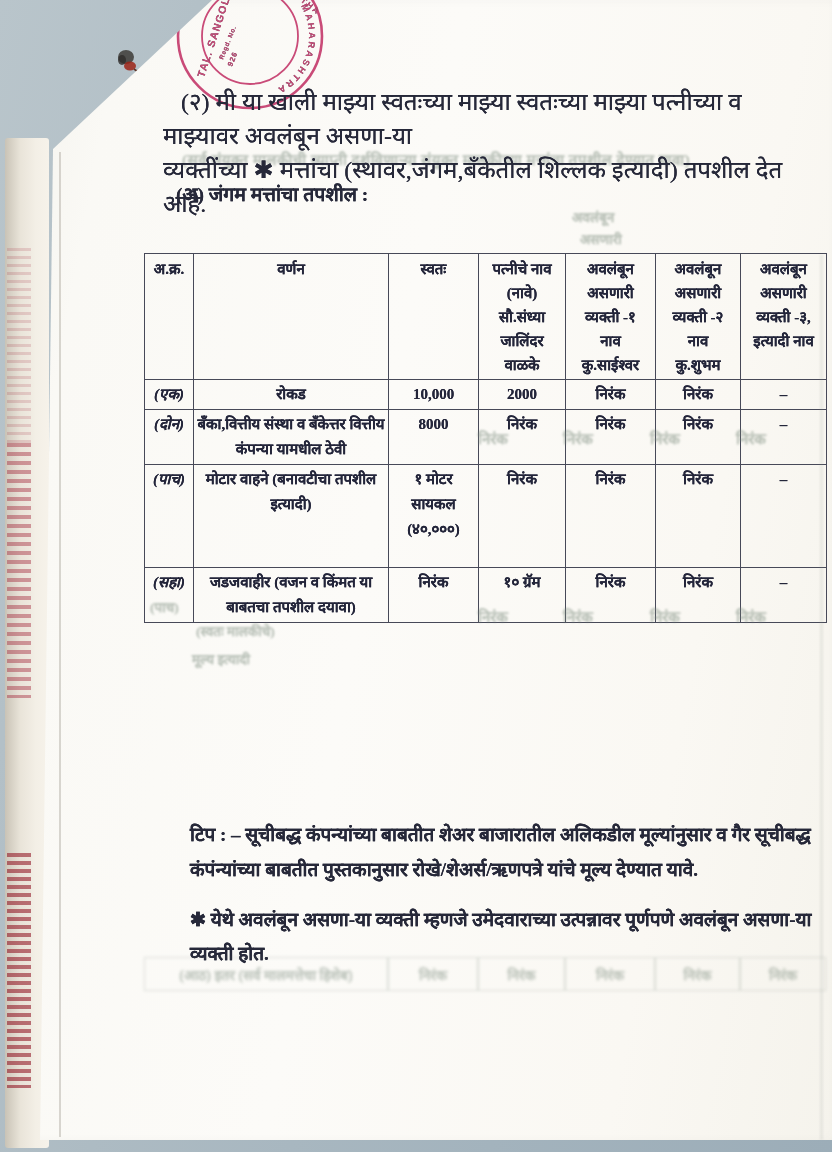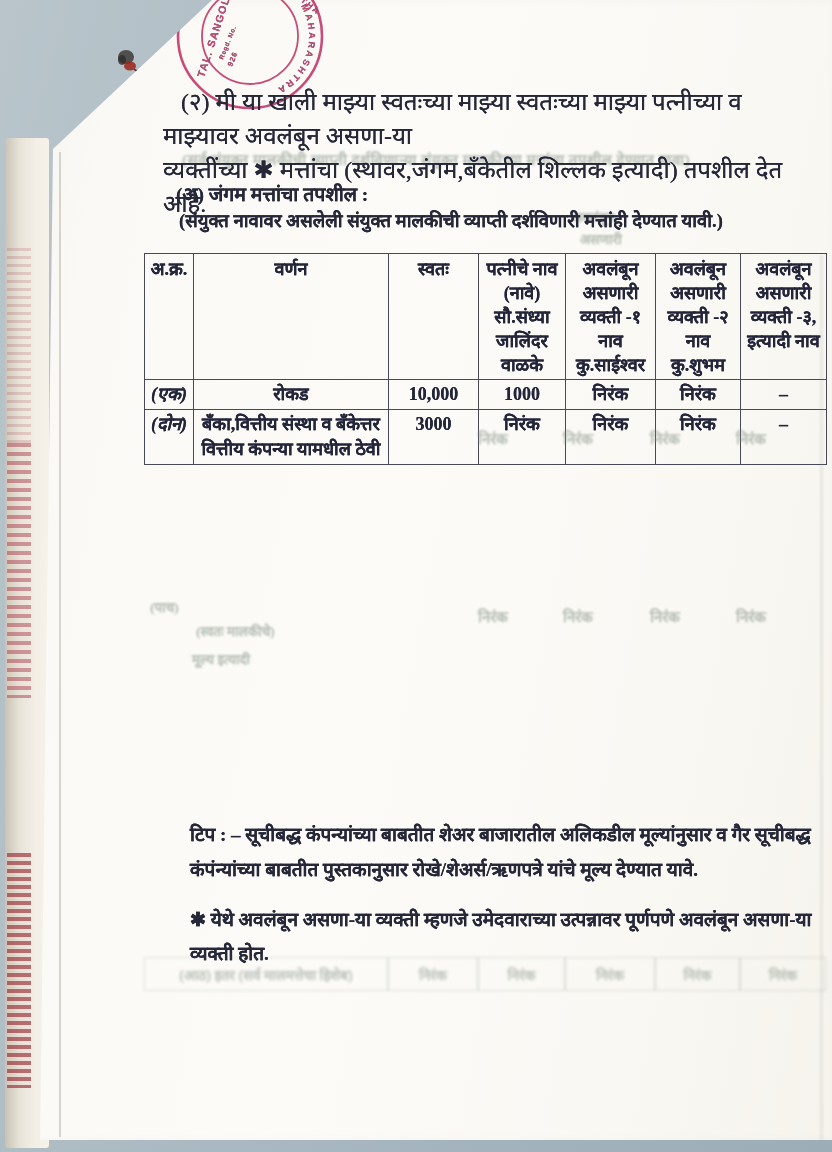--- a/index.html
+++ b/index.html
@@ -36,21 +36,21 @@
   .abs { position:absolute; }
   .para2 {
     left:163px; top:85px; width:658px; font-size:24px; line-height:34px;
     font-weight:400; white-space:pre-line; text-indent:18px;
   }
   .heading   { left:176px; top:180px; font-size:19.5px; font-weight:700; }
   .subheading{ left:179px; top:207px; font-size:18.5px; font-weight:700; }
   table.assets {
     position:absolute; left:144px; top:253px; width:682px;
     border-collapse:collapse; table-layout:fixed;
-    font-size:18px; font-weight:700; color:#23253a;
+    font-size:15px; font-weight:700; color:#23253a;
   }
   table.assets th, table.assets td {
     border:1.2px solid #474958; vertical-align:top;
     padding:2px 3px; white-space:pre-line; overflow:hidden;
   }
   table.assets th { text-align:center; line-height:24px; padding-top:3px; font-weight:700; }
   table.assets td { text-align:center; line-height:25px; }
   td.c-id   { text-align:left; padding-left:4px; white-space:nowrap;font-style:italic; }
   td.c-desc { text-align:left; padding-left:6px; white-space:normal; line-height:26px; }
   td.left   { text-align:left; padding-left:8px; }
@@ -111,21 +111,20 @@
     </svg>
 
     <div class="ghost ghost-line abs">(सर्व संयुक्त मालकीची व्याप्ती दर्शविणाऱ्या संयुक्त मालकीच्या मत्तांचा तपशील देण्यात यावा)</div>
     <span class="ghost ghost-small abs" style="left:572px; top:208px;">अवलंबून</span>
     <span class="ghost ghost-small abs" style="left:580px; top:230px;">असणारी</span>
 
     <div class="abs para2">(२) मी या खाली माझ्या स्वतःच्या माझ्या स्वतःच्या माझ्या पत्नीच्या व माझ्यावर अवलंबून असणा-या
 व्यक्तींच्या ✱ मत्तांचा (स्थावर,जंगम,बँकेतील शिल्लक इत्यादी) तपशील देत आहे.</div>
 
     <div class="abs heading">(अ) जंगम मत्तांचा तपशील :</div>
-    <div class="abs subheading">(संयुक्त नावावर असलेली संयुक्त मालकीची व्याप्ती दर्शविणारी मत्तांही देण्यात यावी.)</div>
 
     <table class="assets">
       <colgroup>
         <col style="width:49px">
           <col style="width:195px">
           <col style="width:90px">
         <col style="width:87px">
           <col style="width:90px">
           <col style="width:85px">
           <col style="width:86px">
@@ -154,30 +153,50 @@
 असणारी
 व्यक्ती -३,
 इत्यादी नाव</th>
         </tr>
       </thead>
       <tbody>
         <tr style="height:28px">
           <td class="c-id">(एक)</td>
           <td class="c-desc">रोकड</td>
           <td>10,000</td>
-          <td>1000</td>
+          <td>2000</td>
           <td>निरंक</td>
           <td>निरंक</td>
           <td>–</td>
         </tr>
         <tr style="height:54px">
           <td class="c-id">(दोन)</td>
           <td class="c-desc">बँका,वित्तीय संस्था व बँकेत्तर वित्तीय कंपन्या यामधील ठेवी</td>
-          <td>3000</td>
-          <td>निरंक</td>
+          <td>8000</td>
+          <td>निरंक</td>
+          <td>निरंक</td>
+          <td>निरंक</td>
+          <td>–</td>
+        </tr>
+        <tr style="height:103px">
+          <td class="c-id">(पाच)</td>
+          <td class="c-desc">मोटार वाहने (बनावटीचा तपशील इत्यादी)</td>
+          <td class="left">१ मोटर
+सायकल
+(४०,०००)</td>
+          <td>निरंक</td>
+          <td>निरंक</td>
+          <td>निरंक</td>
+          <td>–</td>
+        </tr>
+        <tr style="height:52px">
+          <td class="c-id">(सहा)</td>
+          <td class="c-desc">जडजवाहीर (वजन व किंमत या बाबतचा तपशील दयावा)</td>
+          <td>निरंक</td>
+          <td>१० ग्रॅम</td>
           <td>निरंक</td>
           <td>निरंक</td>
           <td>–</td>
         </tr>
       </tbody>
     </table>
 
     <span class="ghost ghost-spot abs" style="left:478px; top:428px;">निरंक</span>
     <span class="ghost ghost-spot abs" style="left:563px; top:428px;">निरंक</span>
     <span class="ghost ghost-spot abs" style="left:650px; top:428px;">निरंक</span>

